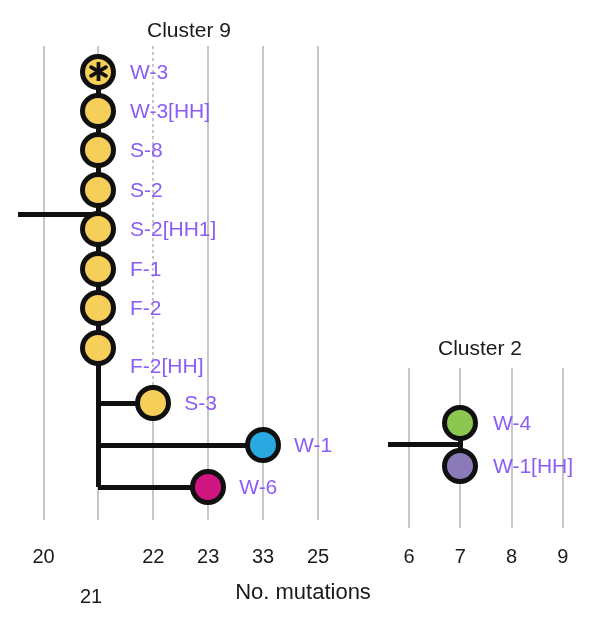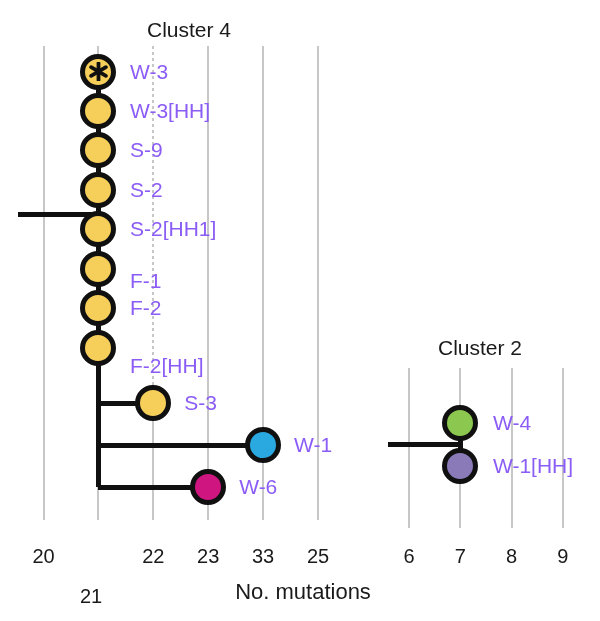--- a/index.html
+++ b/index.html
@@ -65,46 +65,46 @@
             <line x1="9.5" y1="1" x2="9.5" y2="18"></line>
             <line x1="2.1" y1="5.2" x2="16.9" y2="13.8"></line>
             <line x1="16.9" y1="5.2" x2="2.1" y2="13.8"></line>
           </g>
         </svg>
       </div>
       <div class="node-label" style="left: 130px; top: 71.5px;">W-3</div>
       <div class="node" style="left: 80.4px; top: 92.95px; background: rgb(246, 206, 90);"></div>
       <div class="node-label" style="left: 130px; top: 110.95px;">W-3[HH]</div>
       <div class="node" style="left: 80.4px; top: 132.4px; background: rgb(246, 206, 90);"></div>
-      <div class="node-label" style="left: 130px; top: 150.4px;">S-9</div>
+      <div class="node-label" style="left: 130px; top: 150.4px;">S-8</div>
       <div class="node" style="left: 80.4px; top: 171.85px; background: rgb(246, 206, 90);"></div>
       <div class="node-label" style="left: 130px; top: 189.85px;">S-2</div>
       <div class="node" style="left: 80.4px; top: 211.3px; background: rgb(246, 206, 90);"></div>
       <div class="node-label" style="left: 130px; top: 229.3px;">S-2[HH1]</div>
       <div class="node" style="left: 80.4px; top: 250.75px; background: rgb(246, 206, 90);"></div>
-      <div class="node-label" style="left: 130px; top: 268.75px; margin-top: 12px;">F-1</div>
+      <div class="node-label" style="left: 130px; top: 268.75px;">F-1</div>
       <div class="node" style="left: 80.4px; top: 290.2px; background: rgb(246, 206, 90);"></div>
       <div class="node-label" style="left: 130px; top: 308.2px;">F-2</div>
       <div class="node" style="left: 80.4px; top: 329.65px; background: rgb(246, 206, 90);"></div>
       <div class="node-label" style="left: 130px; top: 366px;">F-2[HH]</div>
       <div class="node" style="left: 135.3px; top: 385px; background: rgb(246, 206, 90);"></div>
       <div class="node-label" style="left: 184.3px; top: 403px;">S-3</div>
       <div class="node" style="left: 245.1px; top: 427px; background: rgb(42, 169, 224);"></div>
       <div class="node-label" style="left: 294.1px; top: 445px;">W-1</div>
       <div class="node" style="left: 190.2px; top: 469px; background: rgb(207, 21, 128);"></div>
       <div class="node-label" style="left: 239.2px; top: 487px; text-align: right;">W-6</div>
       <div class="edge" style="left: 388px; top: 441.5px; width: 72.3px; height: 5px;"></div>
       <div class="edge" style="left: 457.8px; top: 423px; width: 5px; height: 43px;"></div>
       <div class="node" style="left: 442.3px; top: 405px; background: rgb(140, 200, 79);"></div>
       <div class="node-label" style="left: 493px; top: 423px;">W-4</div>
       <div class="node" style="left: 442.3px; top: 448px; background: rgb(139, 122, 184);"></div>
       <div class="node-label" style="left: 493px; top: 466px;">W-1[HH]</div>
     </div>
 
-  <span class="cluster-title" style="left:189px;top:30px;">Cluster 4</span>
+  <span class="cluster-title" style="left:189px;top:30px;">Cluster 9</span>
   <span class="cluster-title" style="left:480px;top:348px;">Cluster 2</span>
 
   <div id="layer-axis" class="abs" style="left:0;top:0;width:100%;height:100%;">
       <div class="tick" style="left: 43.5px; top: 556px;">20</div>
       <div class="tick" style="left: 91px; top: 556px; margin-top: 40px;">21</div>
       <div class="tick" style="left: 153.3px; top: 556px;">22</div>
       <div class="tick" style="left: 208.2px; top: 556px;">23</div>
       <div class="tick" style="left: 263.1px; top: 556px;">33</div>
       <div class="tick" style="left: 318px; top: 556px;">25</div>
       <div class="tick" style="left: 409px; top: 556px;">6</div>

